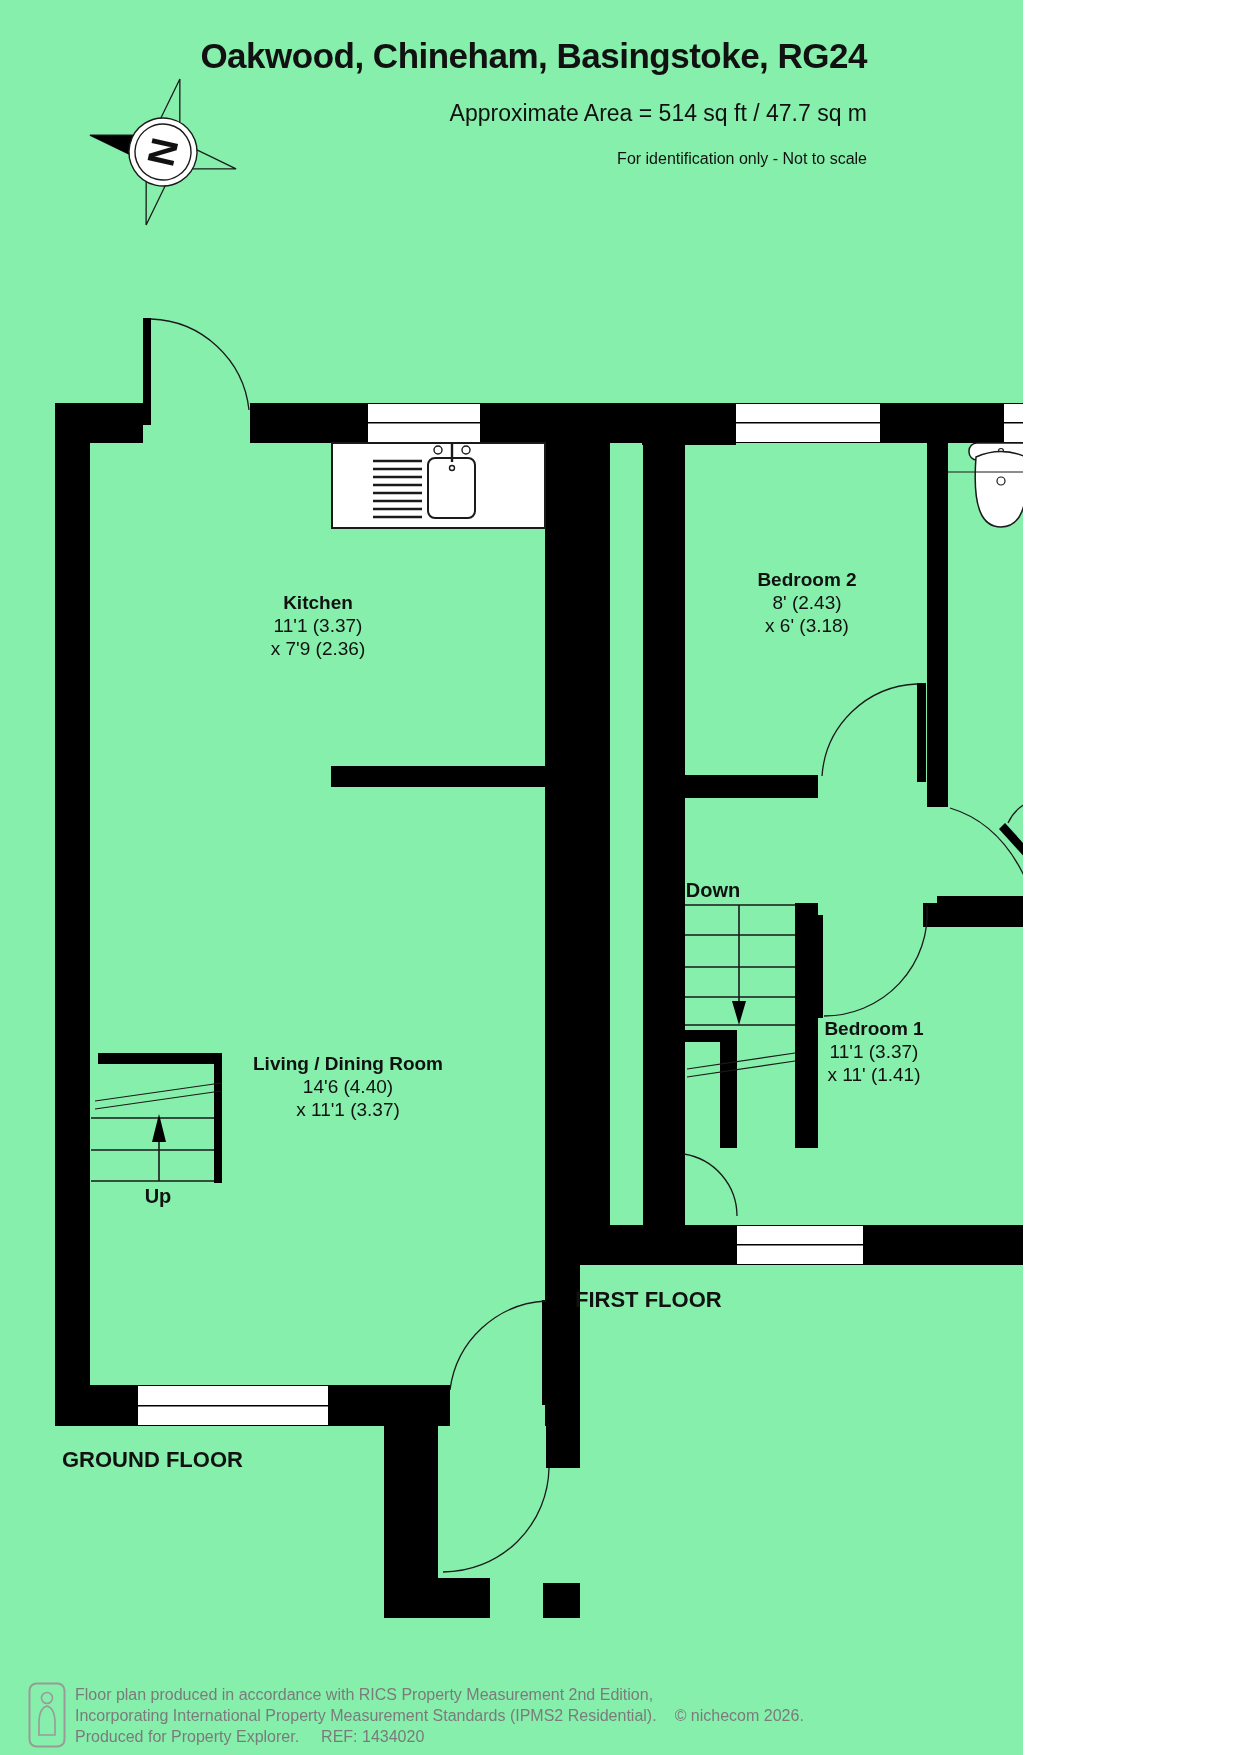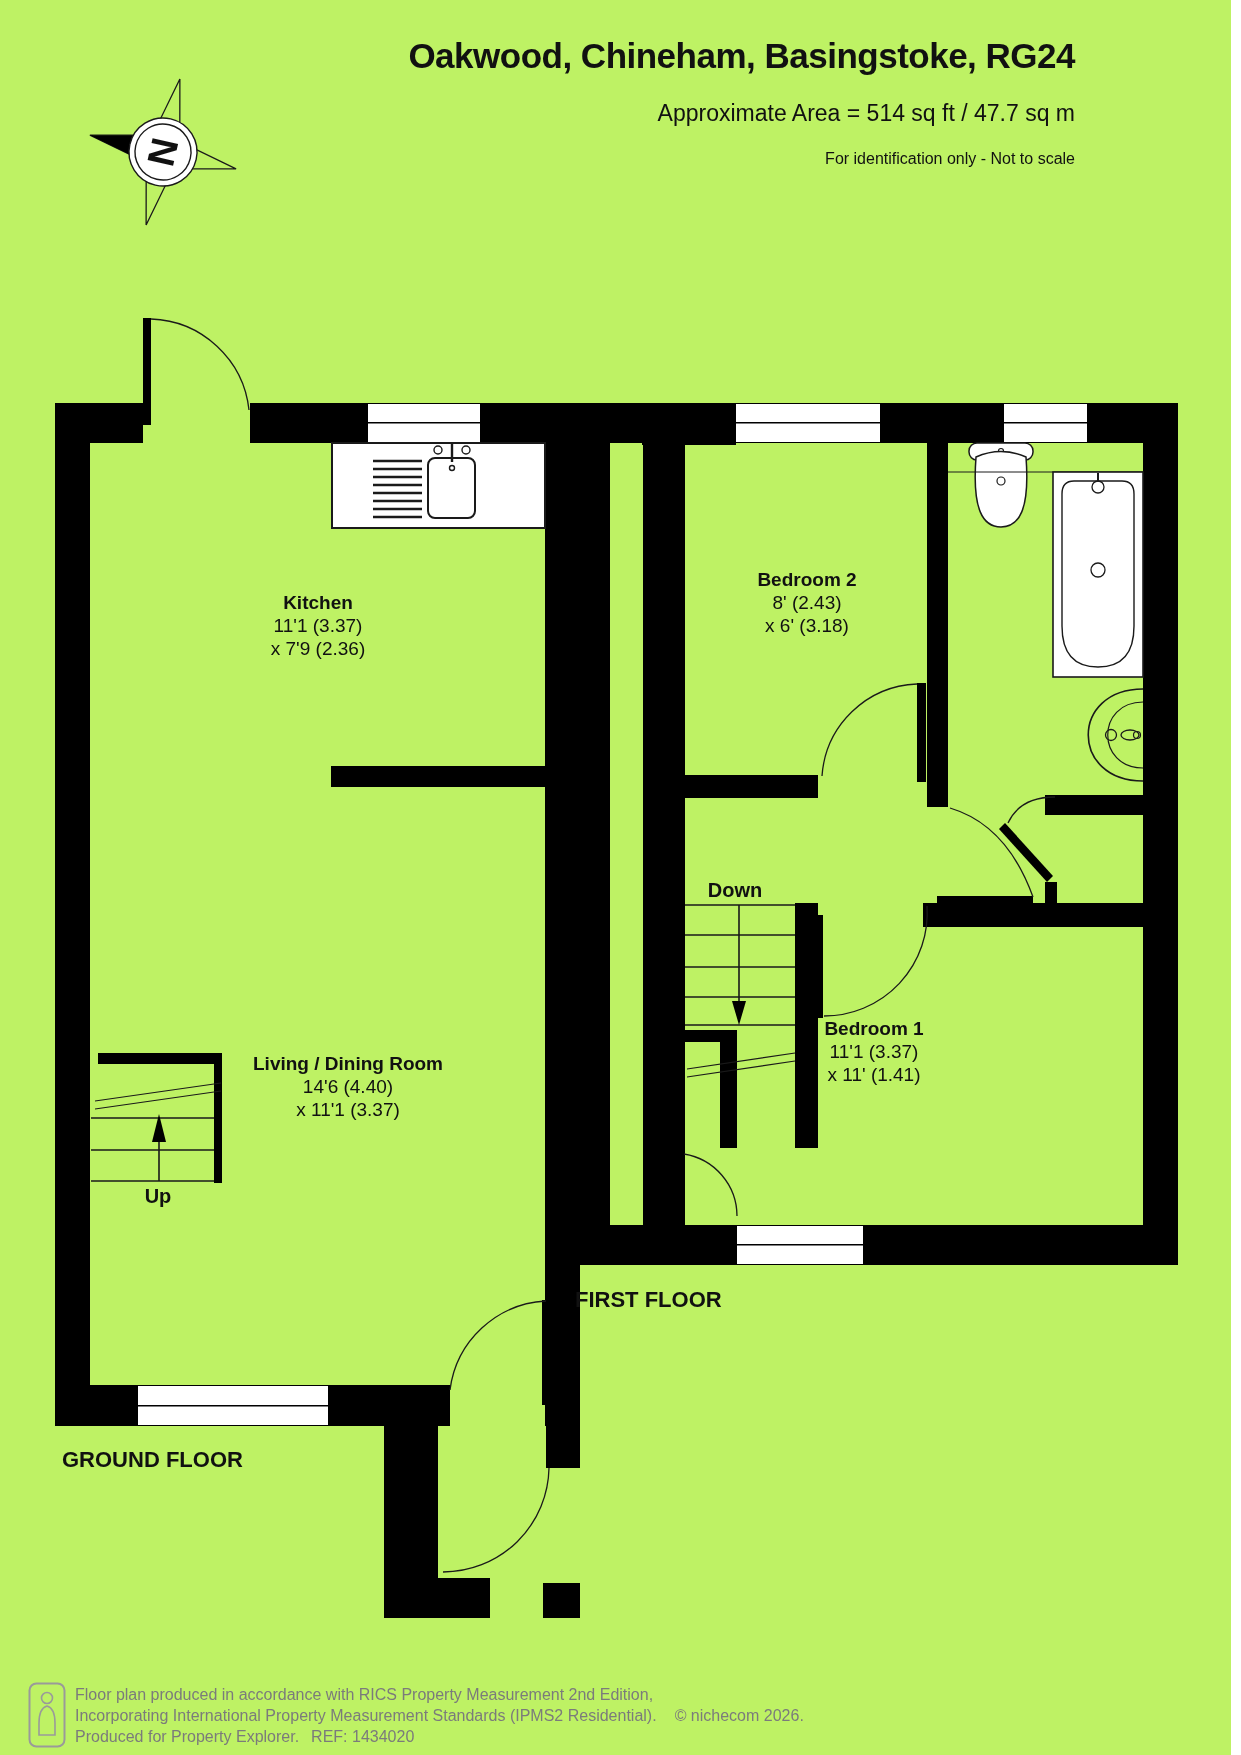--- a/index.html
+++ b/index.html
@@ -1,17 +1,17 @@
 <!DOCTYPE html>
 <html style="--wall: #000000; --line: #1a1a1a; --footer-text: #7b7b7b; --text: #111111;"><head>
 <meta charset="utf-8">
 <style>
   :root{ --wall:#000000; --line:#1a1a1a; --footer-text:#7b7b7b; --text:#111111; }
   html,body{margin:0;padding:0;background:#fff;}
-  #page{position:relative;width:1231px;height:1755px;background:#bef264;overflow:hidden;
+  #page{position:relative;width:1023px;height:1755px;background:#86efac;overflow:hidden;
         font-family:"Liberation Sans", sans-serif;color:var(--text);}
   
   i.w{position:absolute;display:block;background:var(--wall);}
   
   i.win{position:absolute;display:block;background:
         linear-gradient(var(--wall),var(--wall)) center / 100% 1.5px no-repeat,#fff;
         border-top:1.5px solid var(--wall);border-bottom:1.5px solid var(--wall);box-sizing:border-box;}
   svg.overlay{position:absolute;left:0;top:0;}
   svg .s{stroke:var(--line);fill:none;}
   svg .f{fill:var(--wall);stroke:none;}
@@ -21,21 +21,21 @@
   .hdr .t2{font-size:23px;margin-top:24px;}
   .hdr .t3{font-size:16px;margin-top:23px;}
   .roomlbl{position:absolute;transform:translateX(-50%);text-align:center;
            font-size:19px;line-height:23px;white-space:nowrap;}
   .roomlbl .rn{font-weight:bold;}
   .floorlbl{position:absolute;font-size:22px;font-weight:bold;white-space:nowrap;}
   .stairlbl{position:absolute;transform:translateX(-50%);font-size:20px;font-weight:bold;}
   .footer{position:absolute;left:75px;top:1684px;font-size:16px;line-height:21px;
           color:var(--footer-text);white-space:nowrap;}
   .footer .cp{margin-left:18px;}
-  .footer .ref{margin-left:12px;}
+  .footer .ref{margin-left:22px;}
 </style>
 </head>
 <body>
 
 <div id="page">
 
   <div class="hdr">
     <div class="t1">Oakwood, Chineham, Basingstoke, RG24</div>
     <div class="t2">Approximate Area = 514 sq ft / 47.7 sq m</div>
     <div class="t3">For identification only - Not to scale</div>
@@ -167,21 +167,21 @@
     <div>8' (2.43)</div>
     <div>x 6' (3.18)</div>
   </div>
   <div class="roomlbl" style="left:874px;top:1017px">
     <div class="rn">Bedroom 1</div>
     <div>11'1 (3.37)</div>
     <div>x 11' (1.41)</div>
   </div>
 
   <div class="stairlbl" style="left:158px;top:1185px">Up</div>
-  <div class="stairlbl" style="left:735px;top:879px">Down</div>
+  <div class="stairlbl" style="left:713px;top:879px">Down</div>
 
   <div class="floorlbl" style="left:62px;top:1447px">GROUND FLOOR</div>
   <div class="floorlbl" style="left:575px;top:1287px">FIRST FLOOR</div>
 
   <svg class="overlay" style="left:28px;top:1682px" width="38" height="66" viewBox="0 0 38 66">
     <rect x="1.5" y="1.5" width="35" height="63" rx="7" fill="none" stroke="#9a9a9a" stroke-width="2"></rect>
     <circle cx="19" cy="16" r="5.5" fill="none" stroke="#9a9a9a" stroke-width="1.6"></circle>
     <path d="M19 24 C 12 26 11 35 11 41 V 53 H 27 V 41 C 27 35 26 26 19 24 Z" fill="none" stroke="#9a9a9a" stroke-width="1.6"></path>
   </svg>
   <div class="footer">

